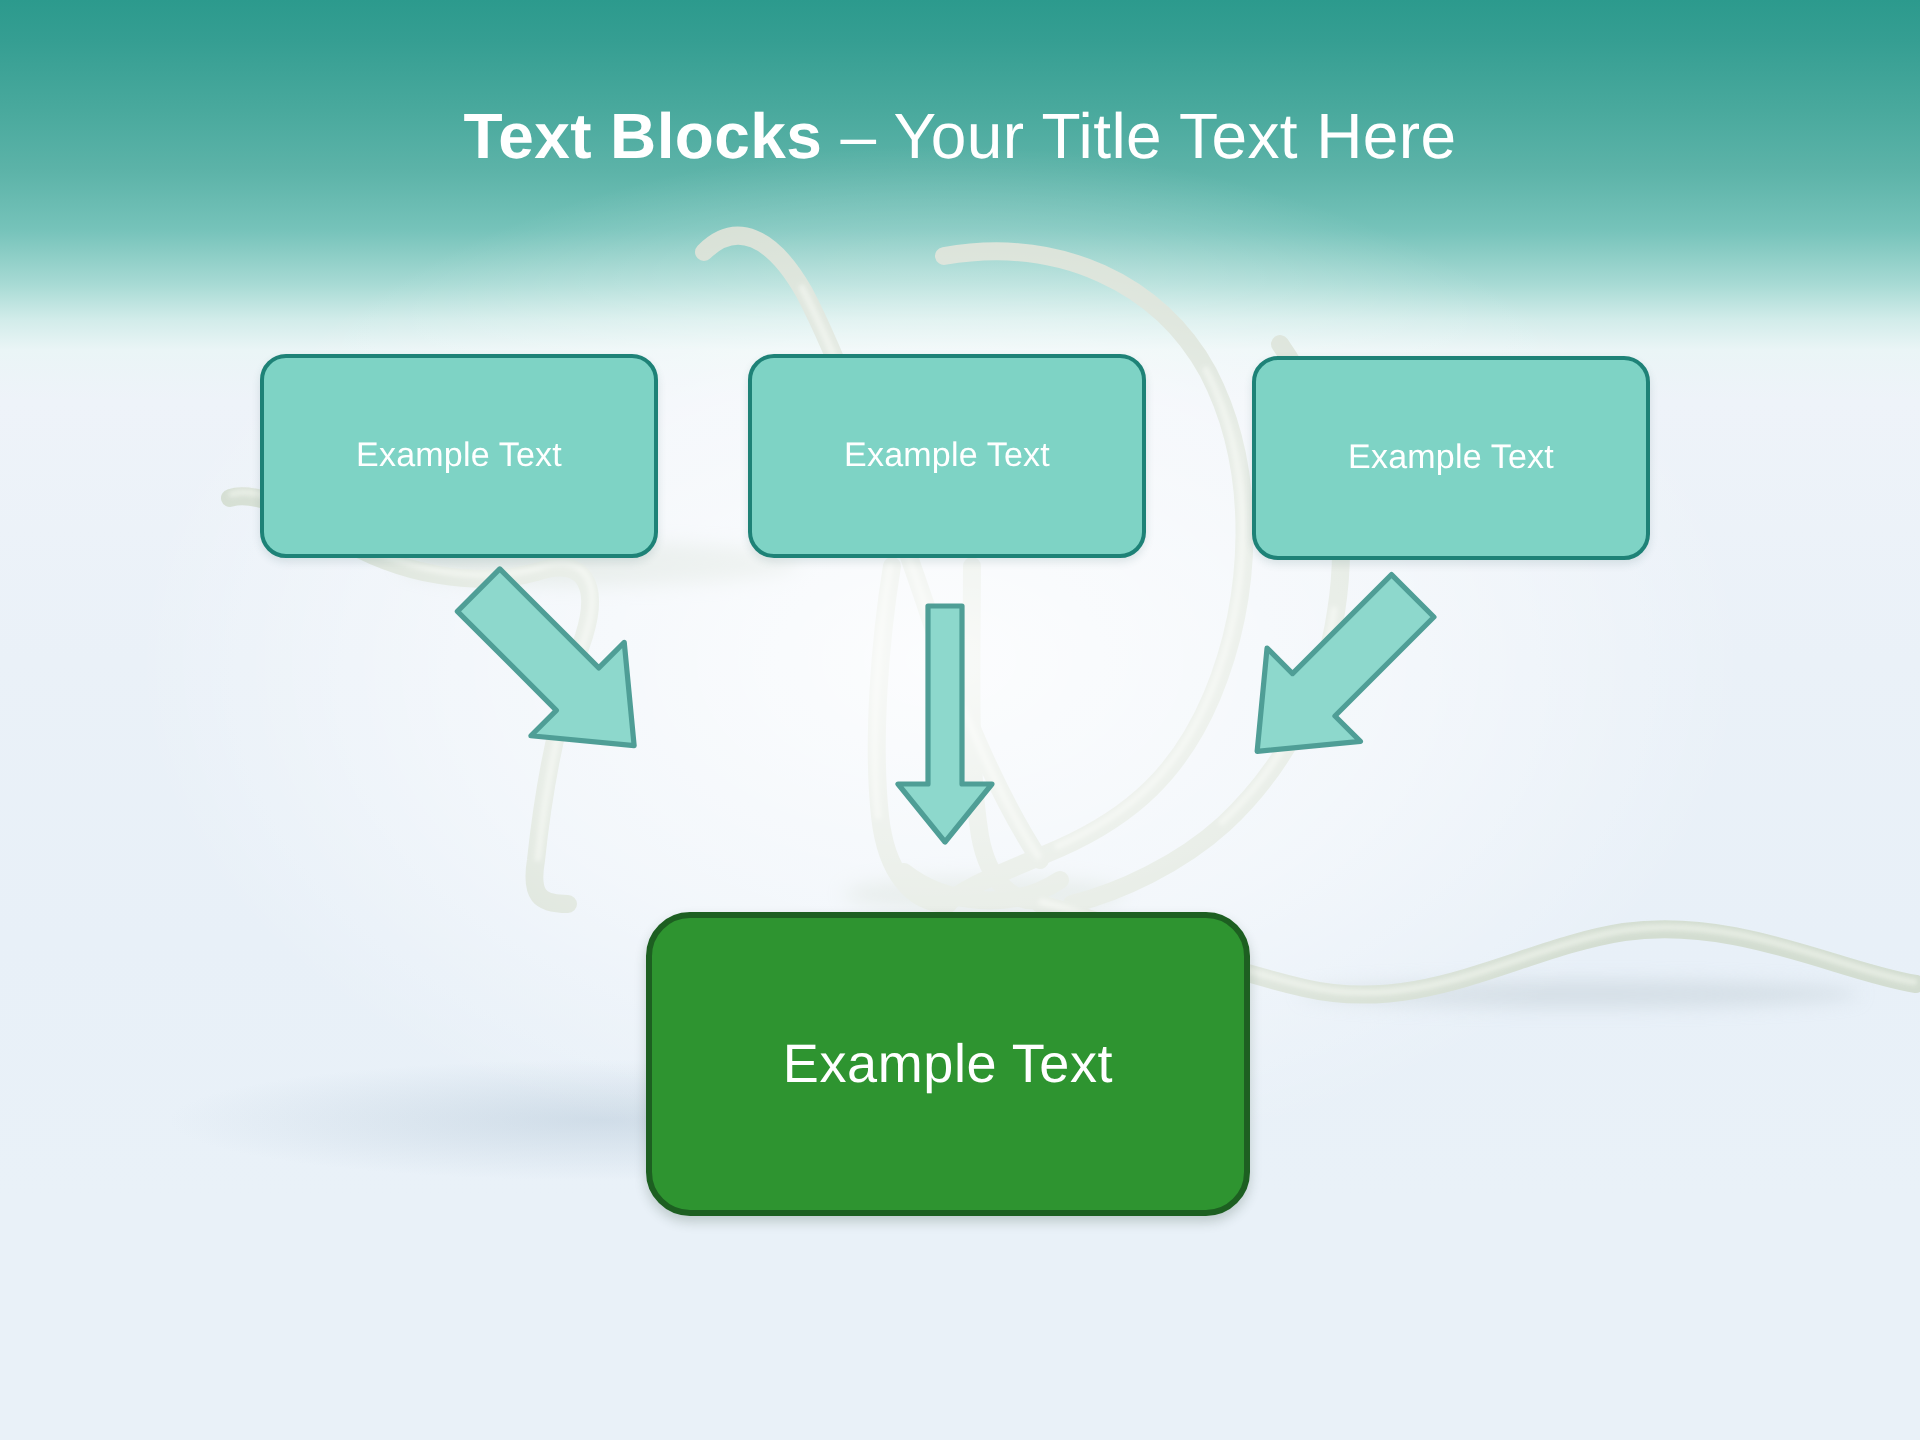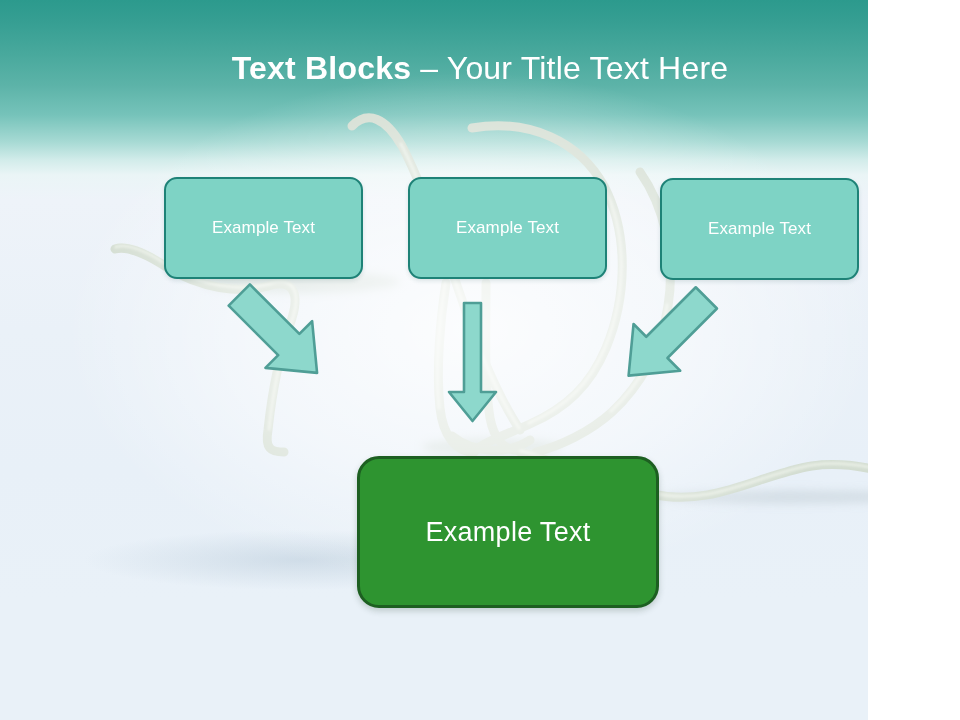--- a/index.html
+++ b/index.html
@@ -5,21 +5,21 @@
   html, body {
     margin: 0;
     padding: 0;
     background: #ffffff;
   }
   body {
     font-family: "Liberation Sans", sans-serif;
   }
   #slide {
     position: relative;
-    width: 868px;
+    width: 960px;
     height: 720px;
     overflow: hidden;
     background: #6d28d9;
   }
 
   
   .bg-layer {
     position: absolute;
     left: 0; top: 0;
     width: 960px; height: 720px;
@@ -57,21 +57,20 @@
   .tbox {
     position: absolute;
     box-sizing: border-box;
     border-radius: 13px;
     display: flex;
     align-items: center;
     justify-content: center;
     color: #ffffff;
     text-align: center;
     user-select: none;
-    margin-left: 34px;
   }
   .tbox-small {
     width: 199px;
     height: 102px;
     background: #7ed3c5;
     border: 2px solid #1e8277;
     font-size: 17px;
     font-weight: 400;
     letter-spacing: 0.1px;
     box-shadow: 0 2px 4px rgba(40,90,90,0.14);

